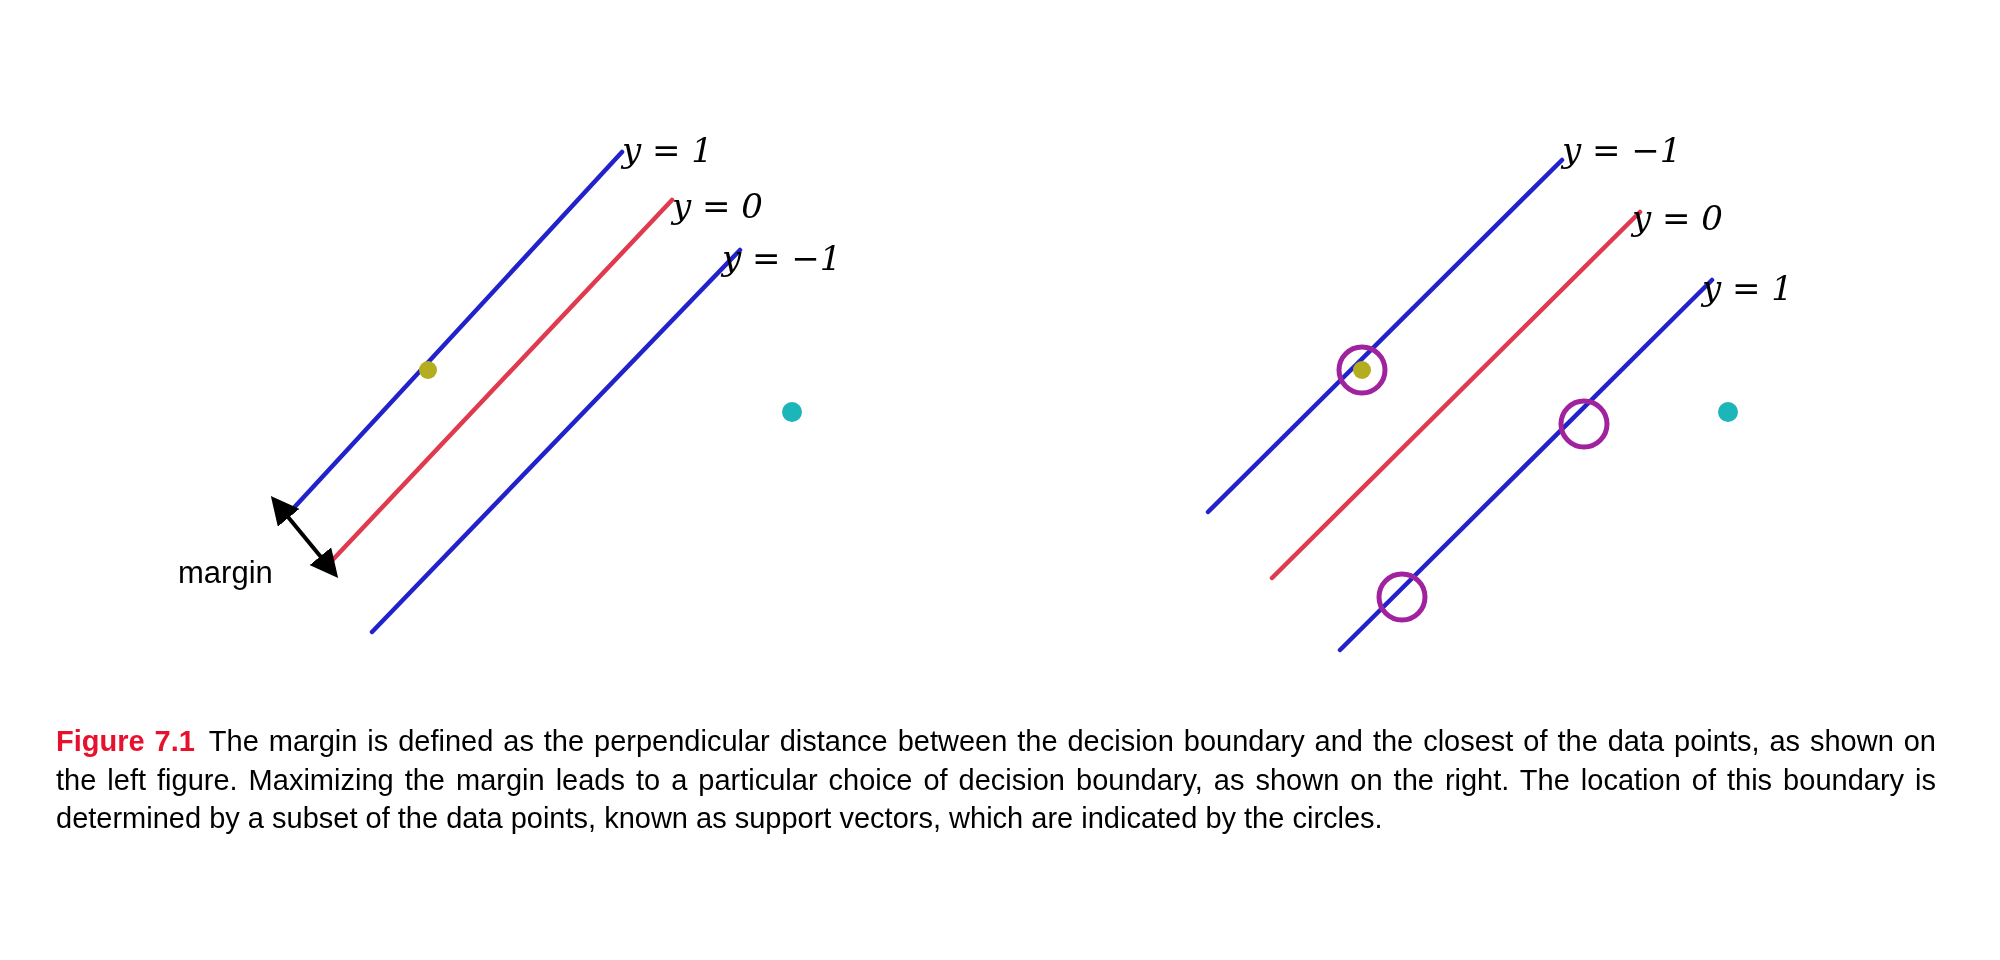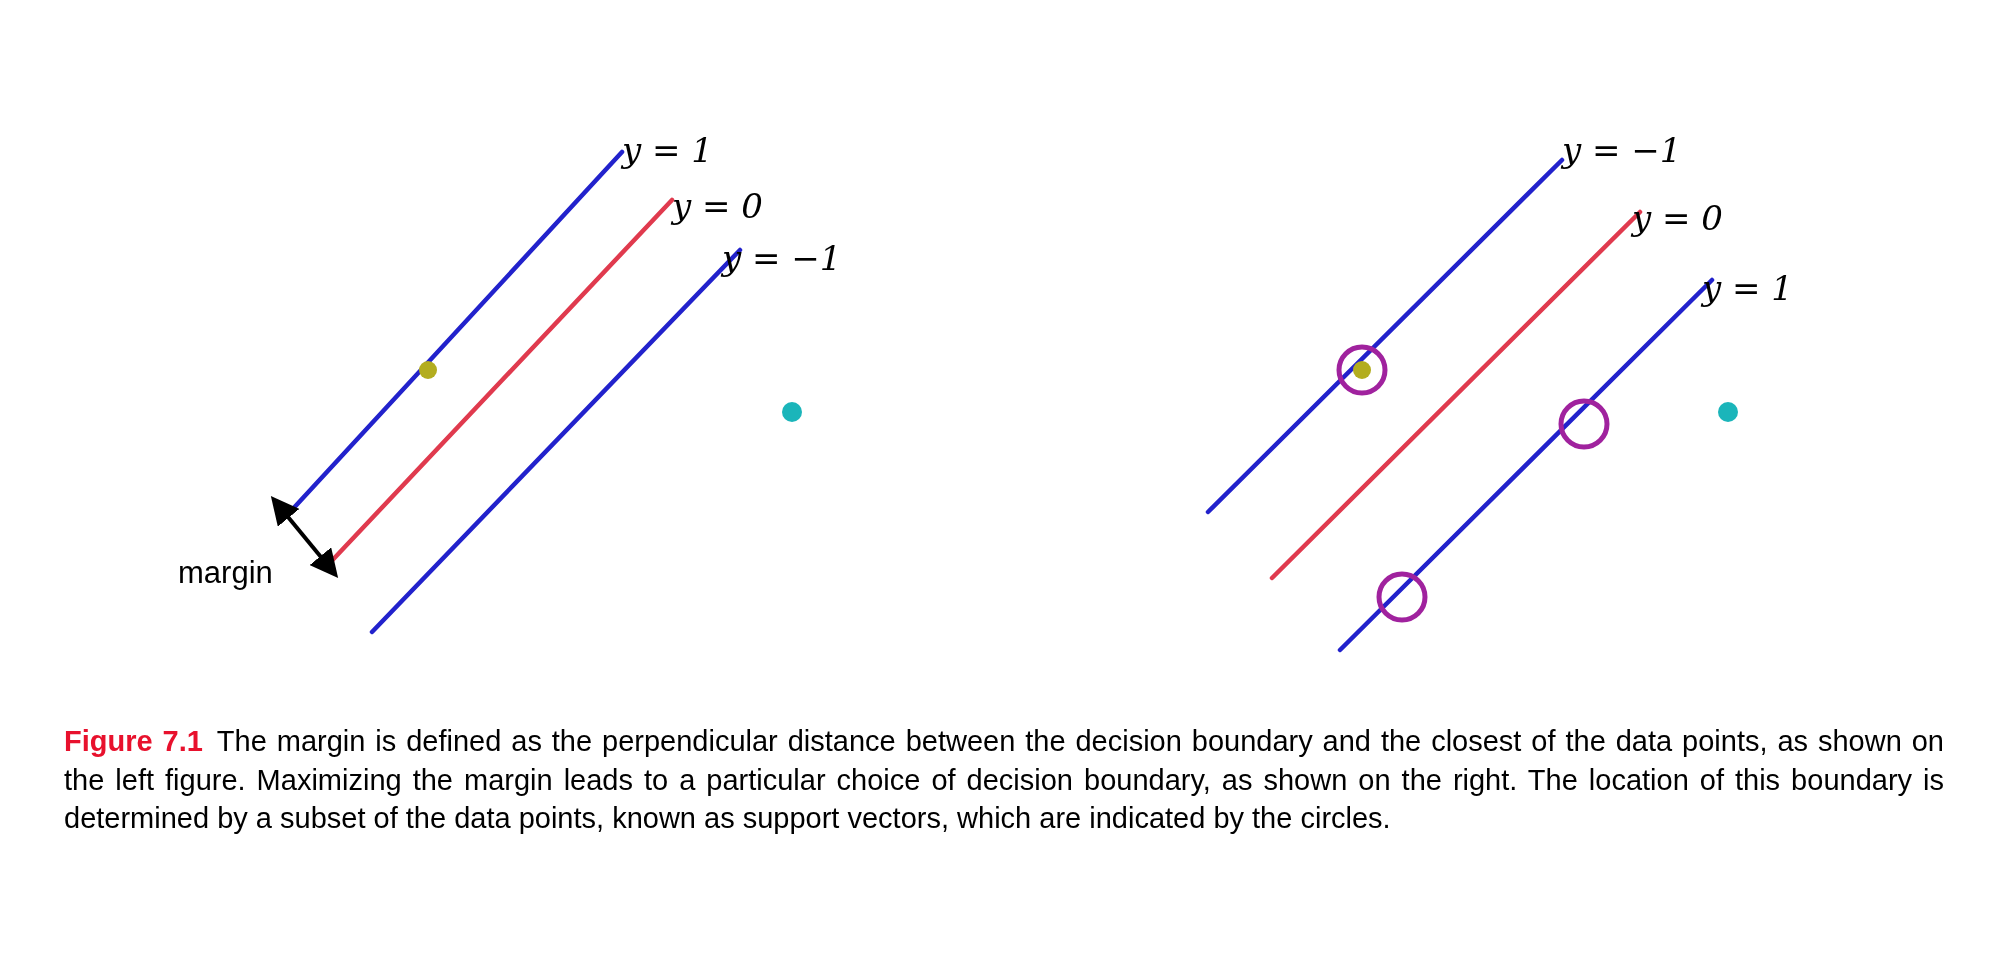--- a/index.html
+++ b/index.html
@@ -35,21 +35,21 @@
   }
   .plain-label {
     position: absolute;
     font-family: "Liberation Sans", sans-serif;
     font-size: 31px;
     color: #000000;
     white-space: nowrap;
   }
   #caption {
     position: absolute;
-    left: 64px;
+    left: 56px;
     top: 722px;
     width: 1880px;
     font-family: "Liberation Sans", sans-serif;
     font-size: 29px;
     line-height: 1.33;
     text-align: justify;
     color: #000000;
   }
   #caption .figno {
     color: #e8112d;

